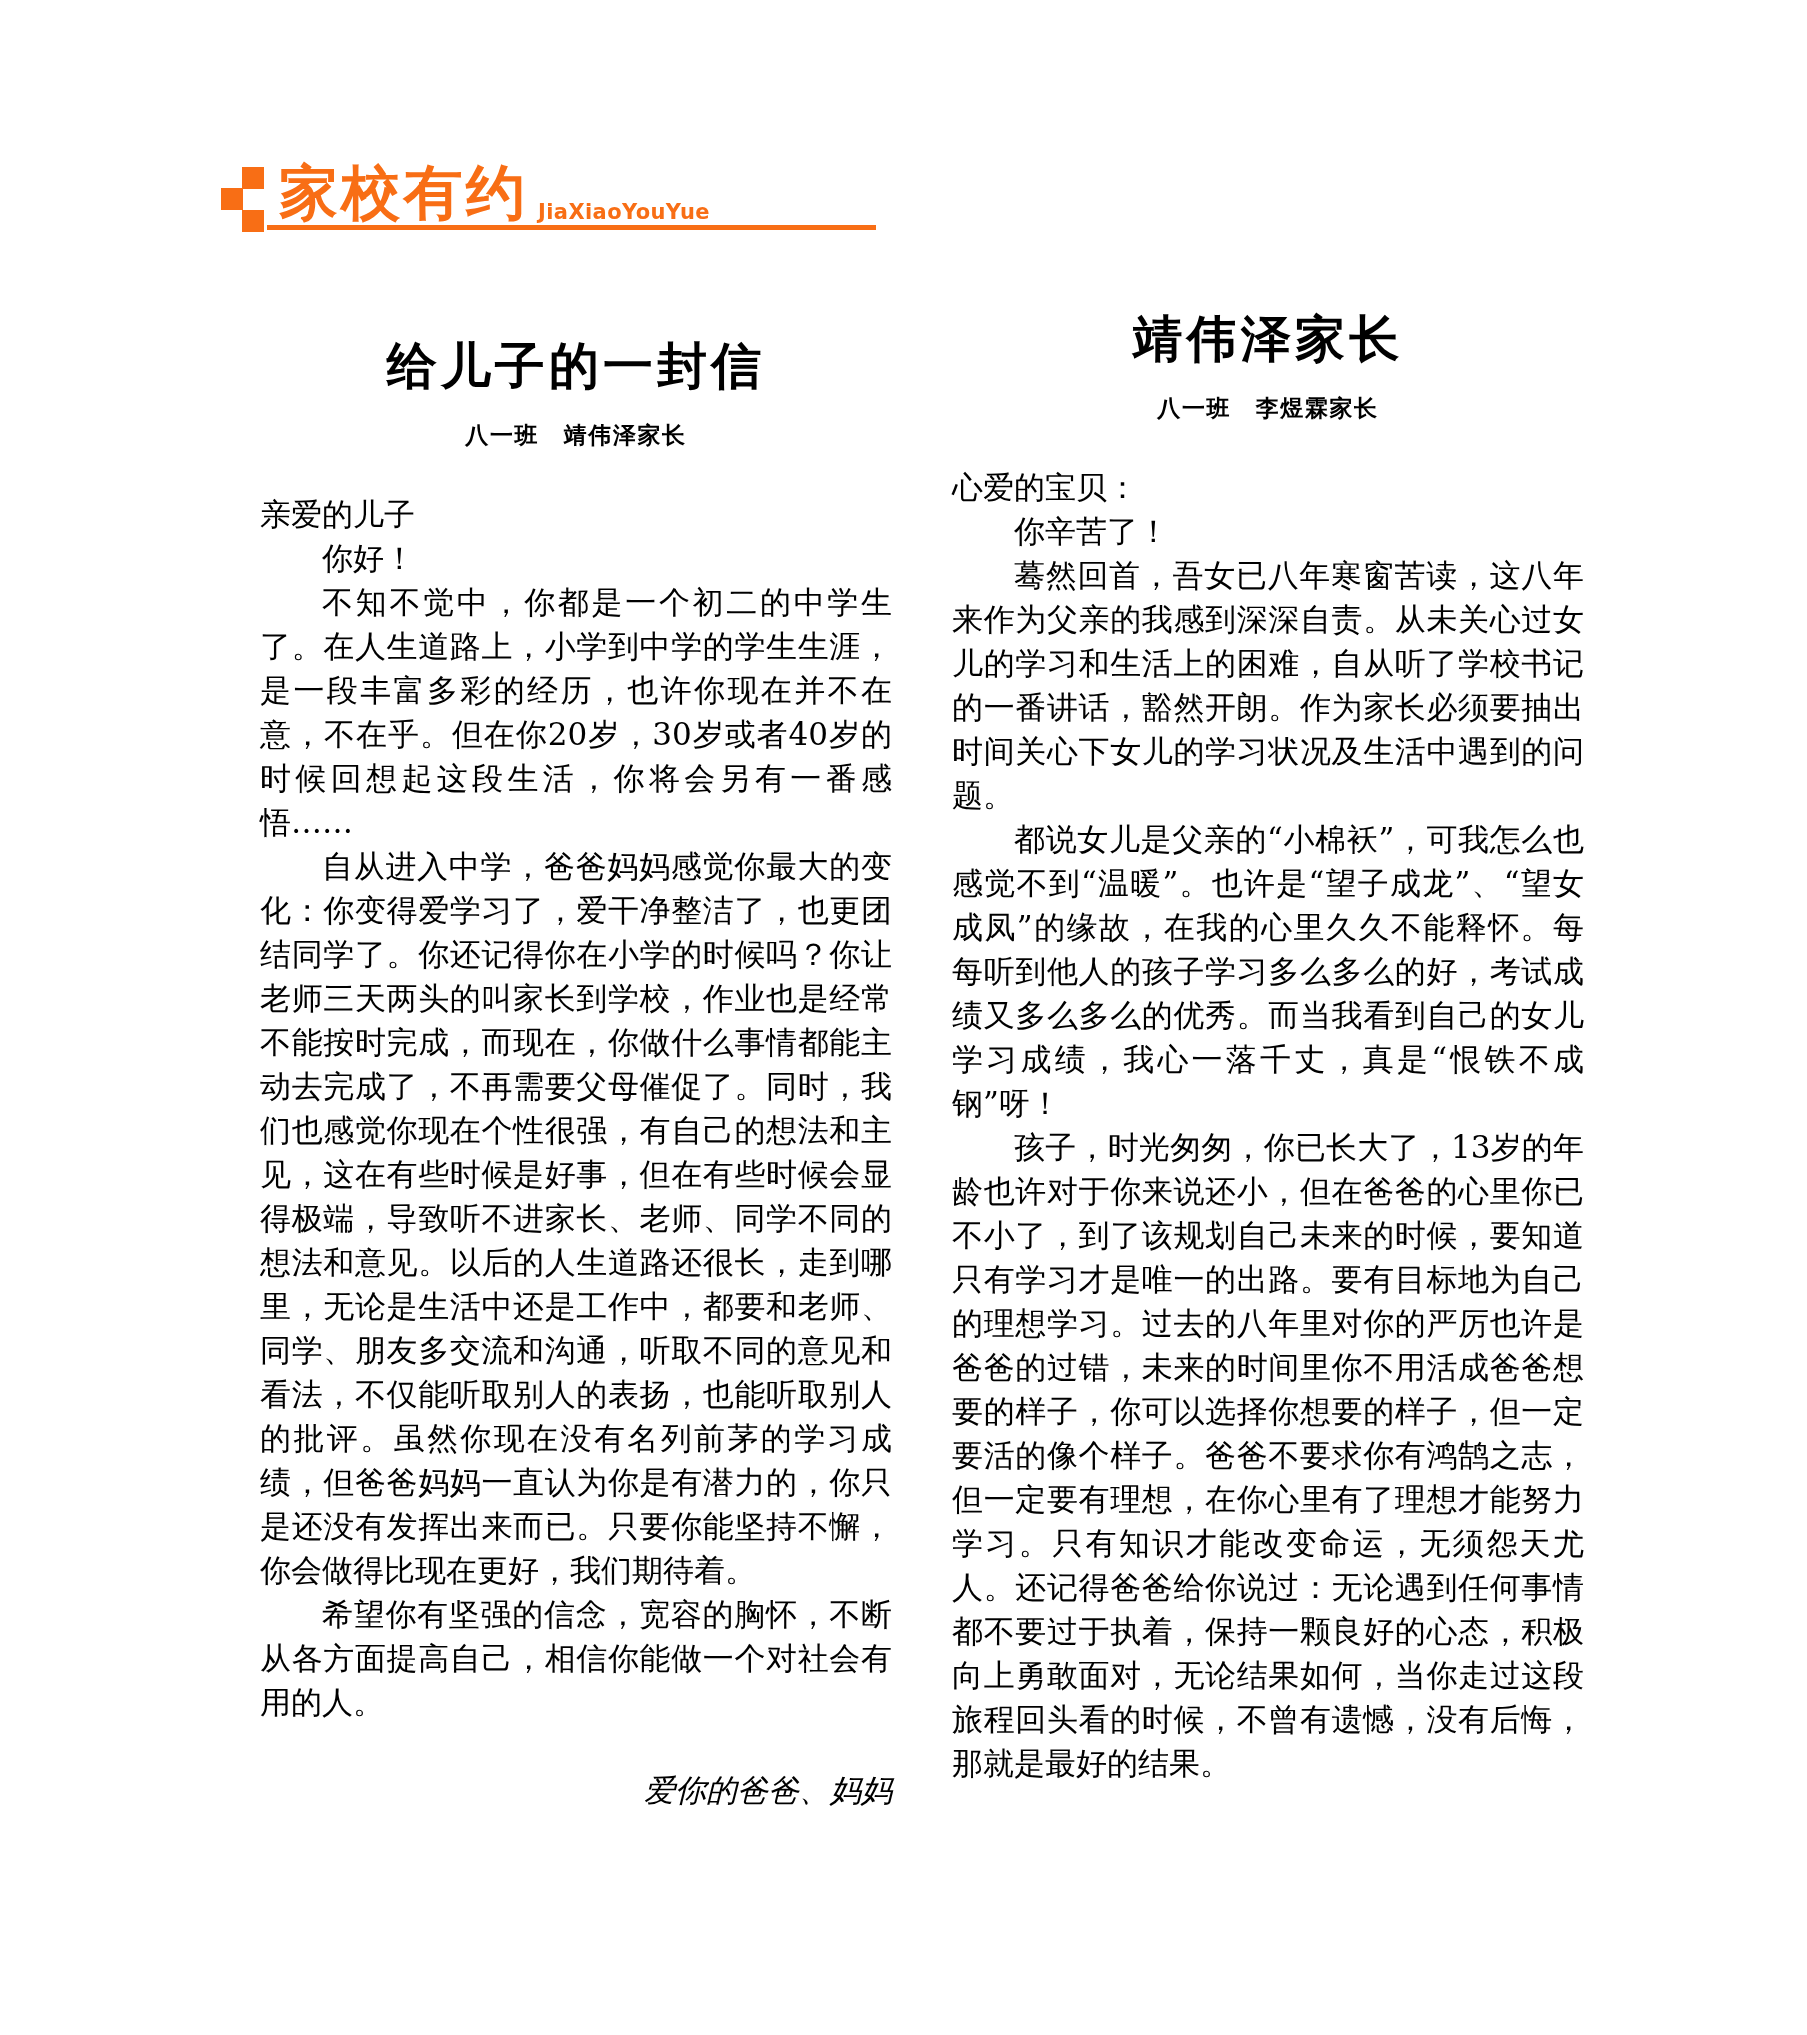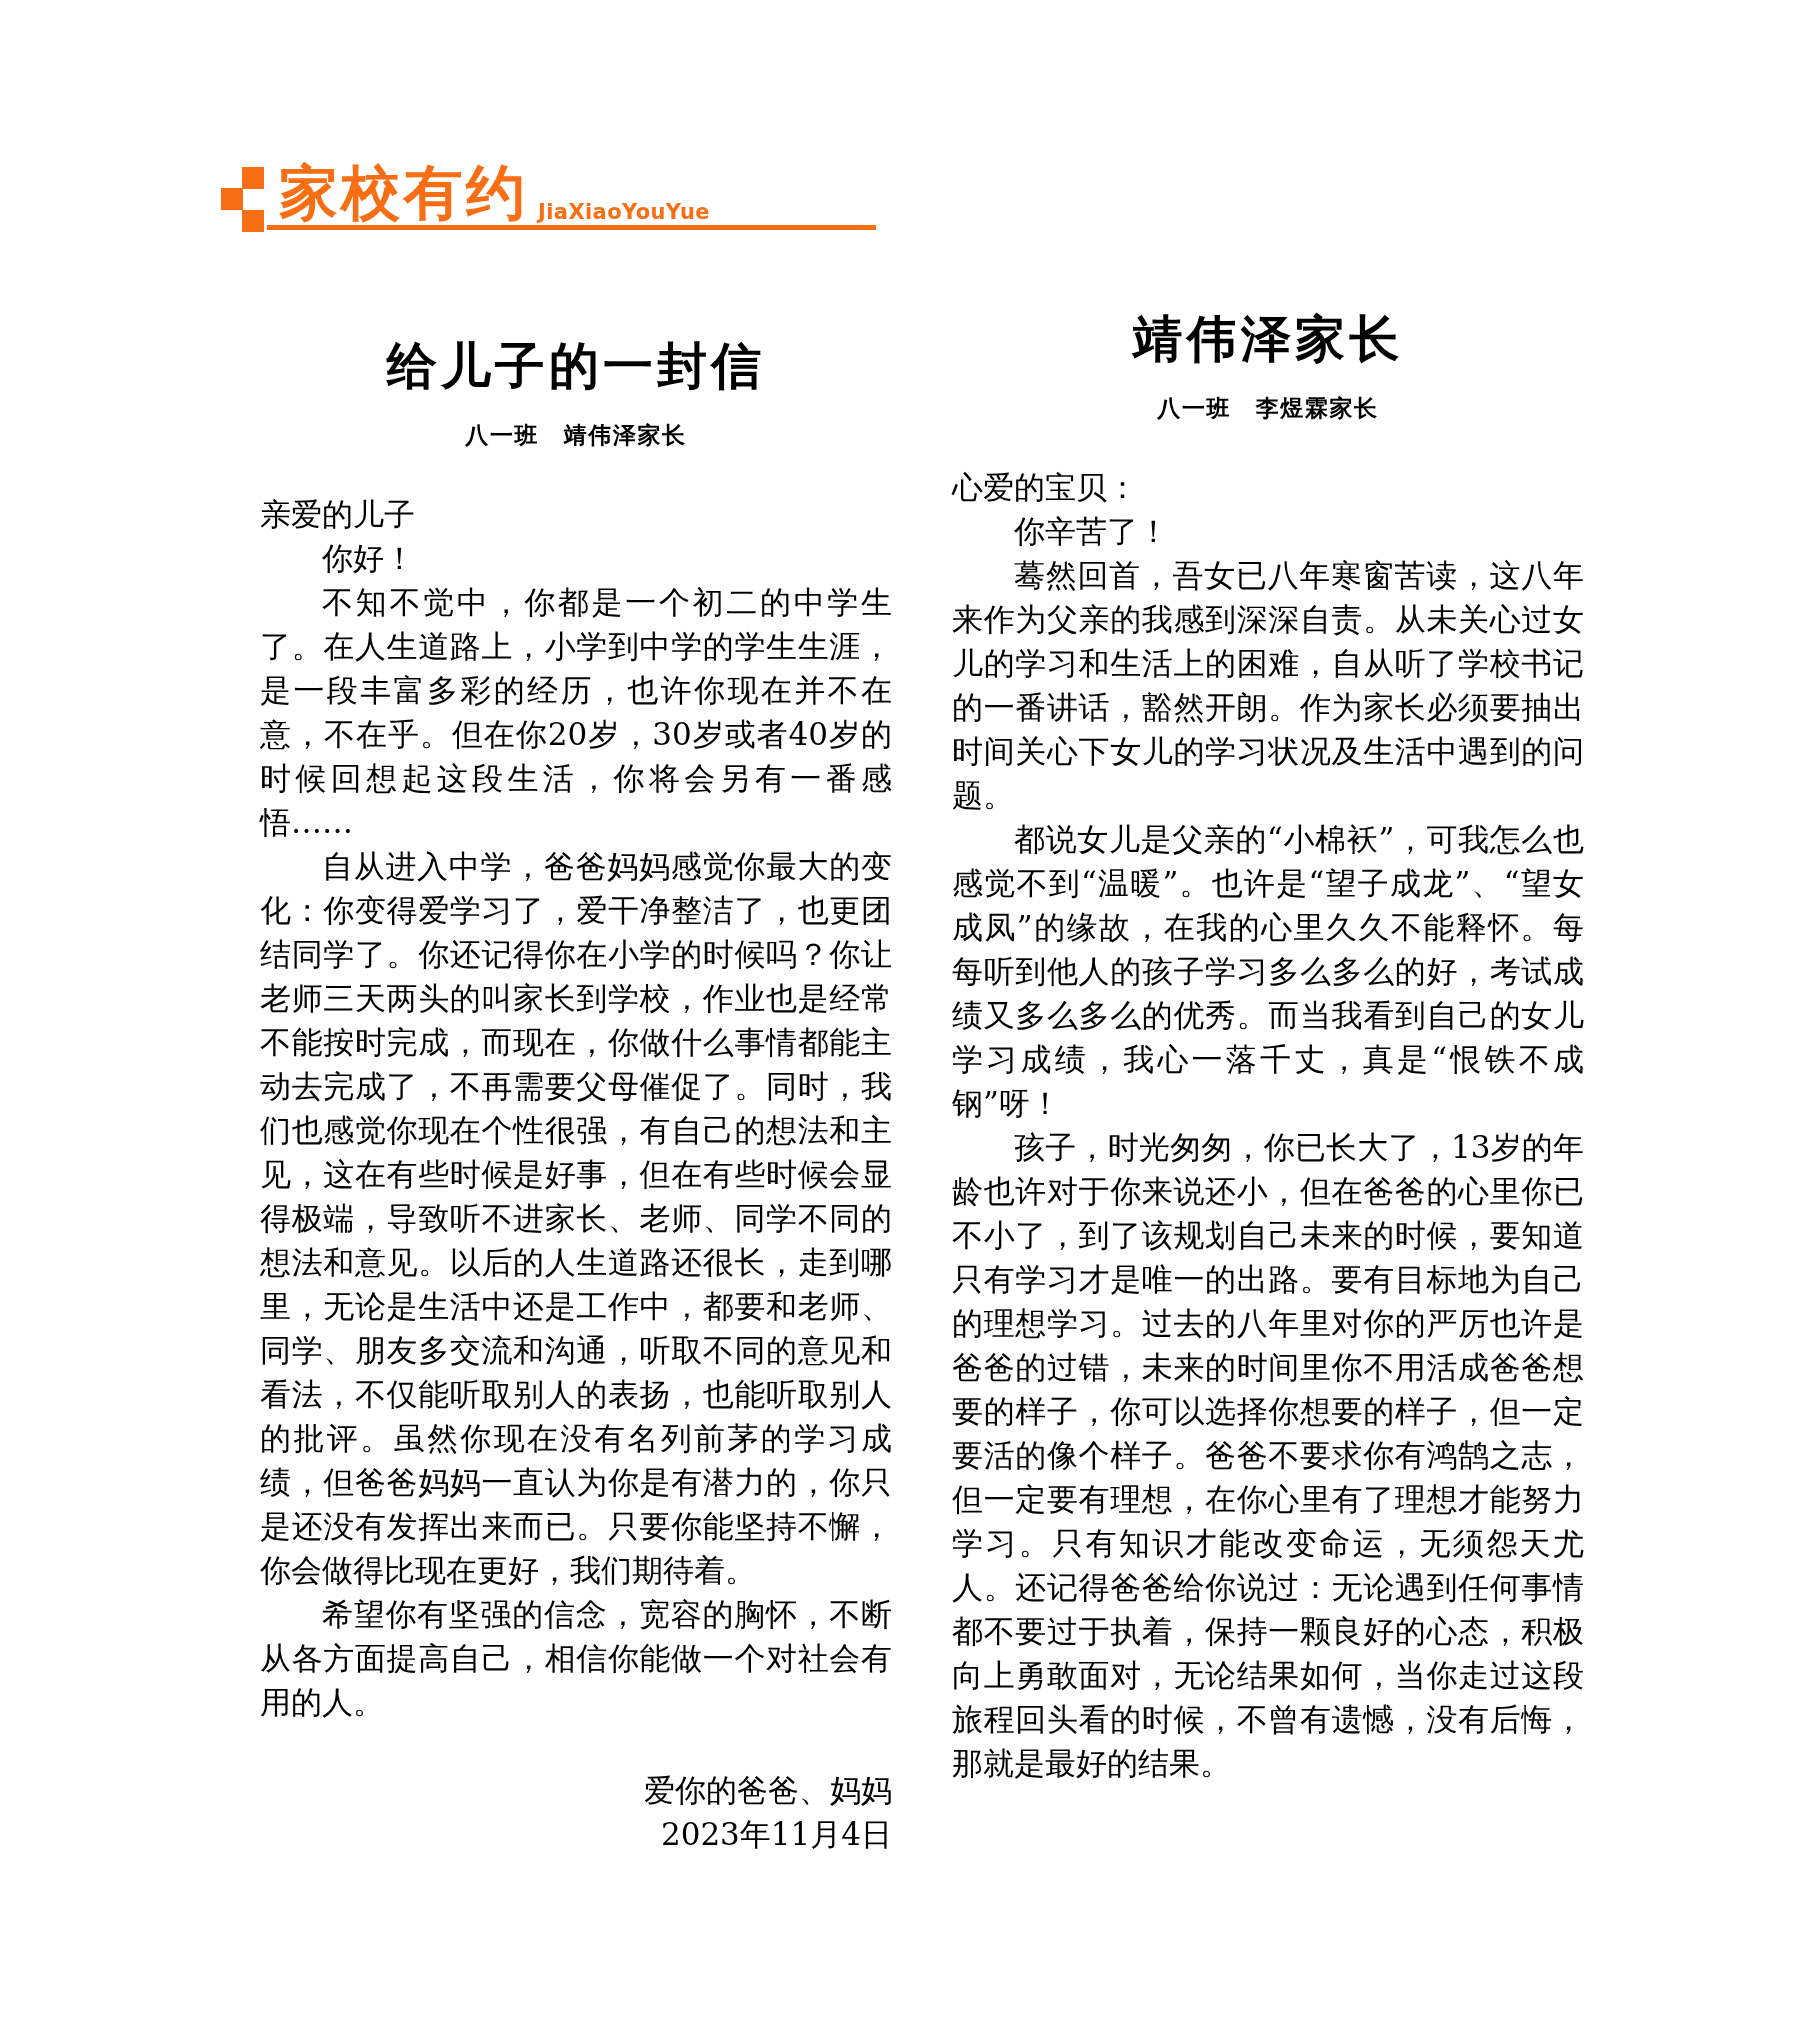--- a/index.html
+++ b/index.html
@@ -54,21 +54,21 @@
     font-family:Liberation Sans, sans-serif;
   }
   .article-body {
     margin-top:41px;
     font-size:31px; line-height:44px;
     text-align:justify; text-justify:inter-ideograph;
     font-family:"DejaVu Serif", serif;
   }
   .article-body p { margin:0; text-indent:2em; }
   .article-body p.salutation { text-indent:0; }
-  .article-body p.signature { text-indent:0; text-align:right; }
+  .article-body p.signature { text-indent:0; text-align:right;font-style:italic; }
   .article-body p.date { text-indent:0; text-align:right; }
   .col-left .signature { margin-top:44px; }
 </style>
 </head>
 <body>
 
 <div class="page">
 
   <header>
     <div class="brand-mark">
@@ -84,21 +84,20 @@
   <article class="col col-left">
     <h1 class="article-title">给儿子的一封信</h1>
     <div class="byline">八一班　靖伟泽家长</div>
     <div class="article-body">
       <p class="salutation">亲爱的儿子</p>
       <p>你好！</p>
       <p>不知不觉中，你都是一个初二的中学生了。在人生道路上，小学到中学的学生生涯，是一段丰富多彩的经历，也许你现在并不在意，不在乎。但在你20岁，30岁或者40岁的时候回想起这段生活，你将会另有一番感悟……</p>
       <p>自从进入中学，爸爸妈妈感觉你最大的变化：你变得爱学习了，爱干净整洁了，也更团结同学了。你还记得你在小学的时候吗？你让老师三天两头的叫家长到学校，作业也是经常不能按时完成，而现在，你做什么事情都能主动去完成了，不再需要父母催促了。同时，我们也感觉你现在个性很强，有自己的想法和主见，这在有些时候是好事，但在有些时候会显得极端，导致听不进家长、老师、同学不同的想法和意见。以后的人生道路还很长，走到哪里，无论是生活中还是工作中，都要和老师、同学、朋友多交流和沟通，听取不同的意见和看法，不仅能听取别人的表扬，也能听取别人的批评。虽然你现在没有名列前茅的学习成绩，但爸爸妈妈一直认为你是有潜力的，你只是还没有发挥出来而已。只要你能坚持不懈，你会做得比现在更好，我们期待着。</p>
       <p>希望你有坚强的信念，宽容的胸怀，不断从各方面提高自己，相信你能做一个对社会有用的人。</p>
       <p class="signature">爱你的爸爸、妈妈</p>
-      <p class="date">2023年11月4日</p>
     </div>
   </article>
 
   <article class="col col-right">
     <h1 class="article-title">靖伟泽家长</h1>
     <div class="byline">八一班　李煜霖家长</div>
     <div class="article-body">
       <p class="salutation">心爱的宝贝：</p>
       <p>你辛苦了！</p>
       <p>蓦然回首，吾女已八年寒窗苦读，这八年来作为父亲的我感到深深自责。从未关心过女儿的学习和生活上的困难，自从听了学校书记的一番讲话，豁然开朗。作为家长必须要抽出时间关心下女儿的学习状况及生活中遇到的问题。</p>

